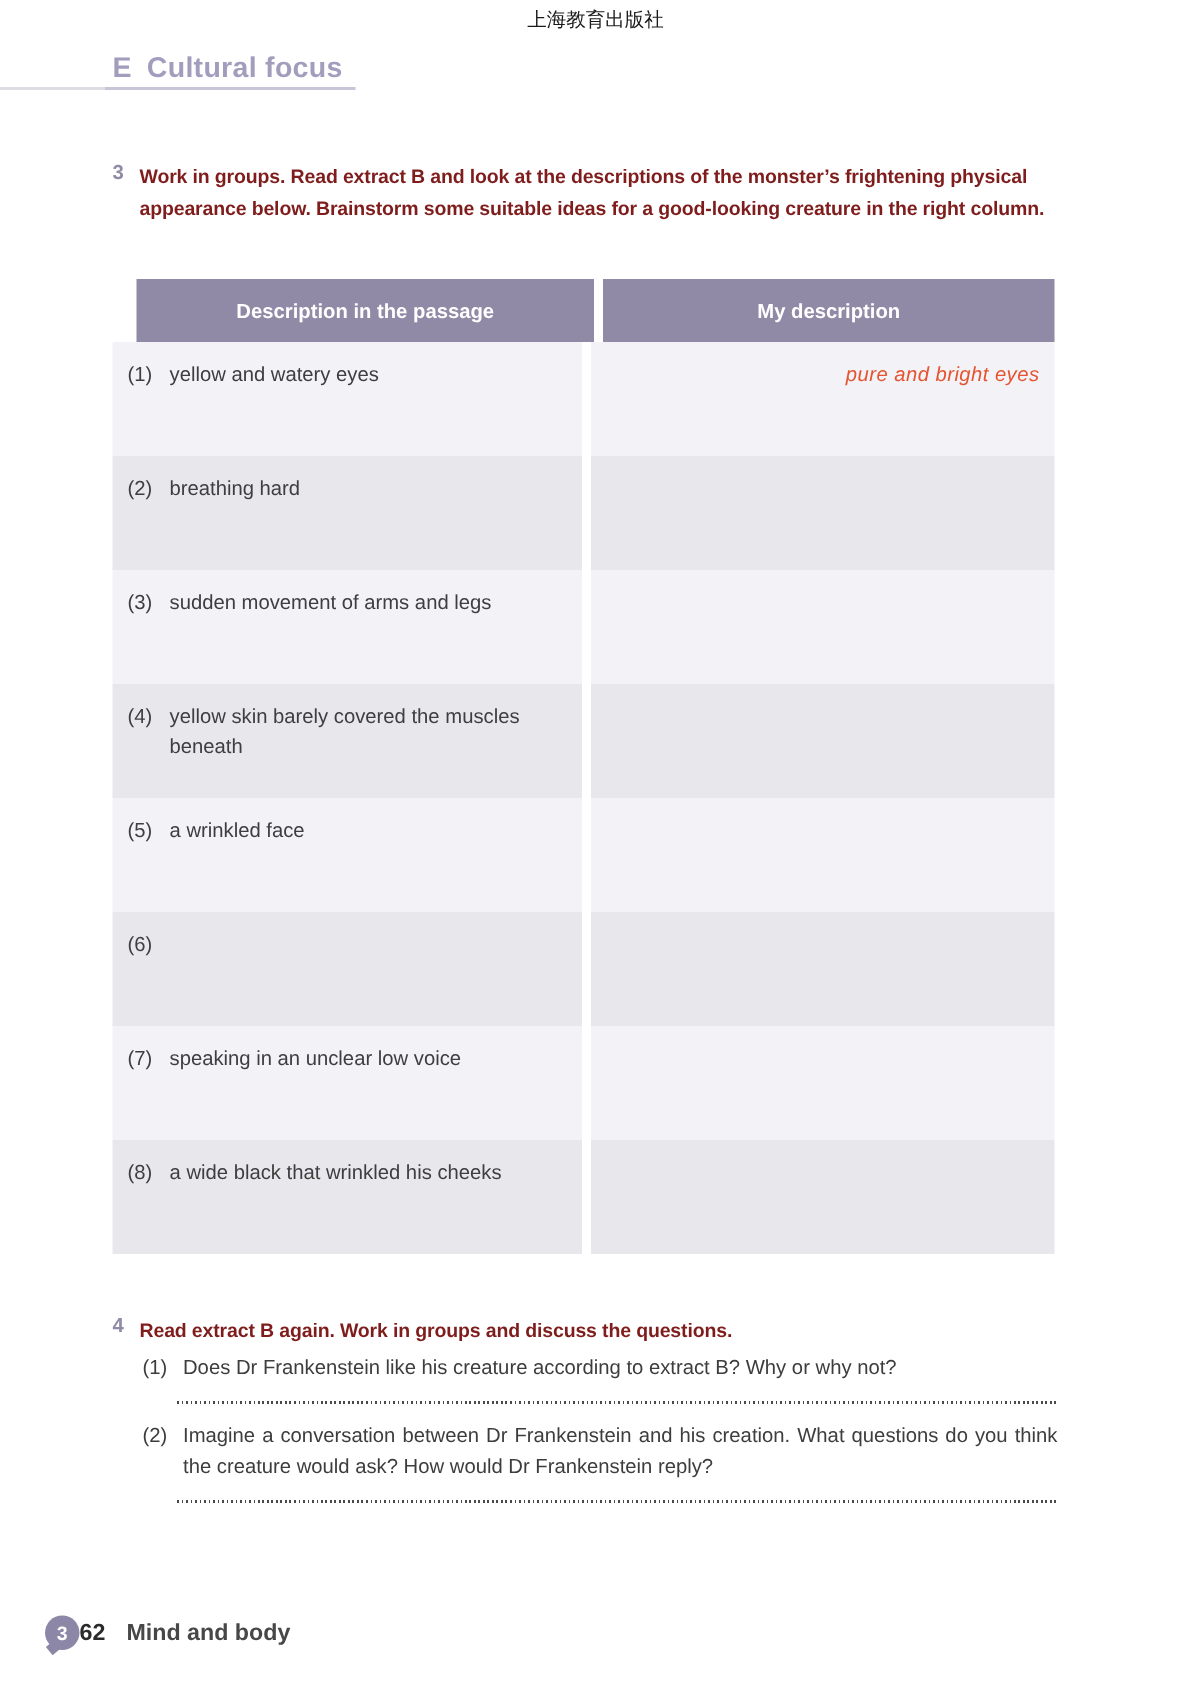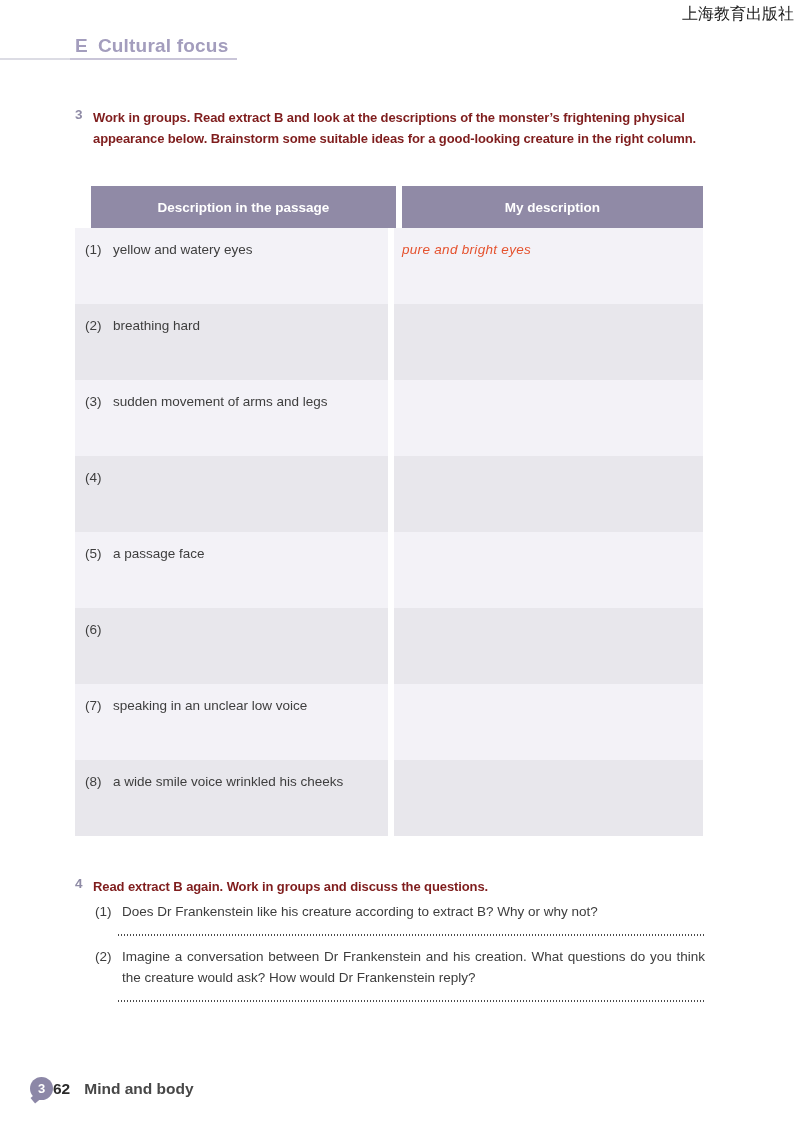--- a/index.html
+++ b/index.html
@@ -1,22 +1,22 @@
 <!DOCTYPE html>
 <html><head>
 <meta charset="utf-8">
 <style>
   * { margin:0; padding:0; box-sizing:border-box; }
   html,body { background:#ffffff; }
   body { font-family:"Liberation Sans", sans-serif; }
   .page { position:relative; width:794px; height:1123px; background:#ffffff; overflow:hidden; }
 
   
-  .publisher { position:absolute; top:4px; left:0; width:100%; text-align:right;
-               font-family:"DejaVu Serif", serif; font-size:16px; color:#1a1a1a; }
+  .publisher { position:absolute; top:4px; left:0; width:100%; text-align:center;
+               font-family:"DejaVu Serif", serif; font-size:13px; color:#1a1a1a; }
 
   
   .section-heading { position:absolute; top:35px; left:75px; font-size:19px; font-weight:bold;
                      color:#a39dbd; letter-spacing:0.2px;text-align:center; }
   .section-heading .sec-label { margin-right:10px; }
   .rule-left  { position:absolute; top:58px; left:0;  width:70px;  height:2px; background:#dcdce4; }
   .rule-right { position:absolute; top:58px; left:70px; width:167px; height:2px; background:#c9c5d8; }
 
   
   .ex-head { position:absolute; display:flex; }
@@ -25,21 +25,21 @@
   #ex3 { top:107px; left:75px; width:631px; }
   #ex3 .ex-text { width:613px; }
   #ex4 { top:876px; left:75px; width:631px; }
 
   
   .table { position:absolute; top:186px; left:75px; width:628px; }
   .thead { display:flex; height:42px;padding-left:16px; }
   .th { background:#908aa6; color:#ffffff; font-weight:bold; font-size:13.5px;
         display:flex; align-items:center; justify-content:center; }
   .col-l { width:313px; margin-right:6px; }
-  .col-r { width:309px; }
+  .col-r { width:309px;text-align:right; }
   .trow { display:flex; height:76px; }
   .trow .cell { padding:12px 10px 0 10px; font-size:13.5px; color:#3e3e3e; line-height:20px; }
   .trow.light .cell { background:#f3f2f7; }
   .trow.dark  .cell { background:#e8e7ec; }
   .passage { display:flex; }
   .passage .qnum { flex:0 0 28px; }
   .mycell { padding-left:8px !important; }
   .handwriting { font-style:italic; color:#e5532f; font-size:13.5px; letter-spacing:0.3px; }
 
   
@@ -110,28 +110,29 @@
       <div class="cell col-l passage">
         <span class="qnum">(3)</span>
         <span>sudden movement of arms and legs</span>
       </div>
       <div class="cell col-r mycell"></div>
     </div>
 
     <div class="trow dark">
       <div class="cell col-l passage">
         <span class="qnum">(4)</span>
+        <span>yellow skin barely covered the muscles beneath</span>
       </div>
       <div class="cell col-r mycell"></div>
     </div>
 
     <div class="trow light">
       <div class="cell col-l passage">
         <span class="qnum">(5)</span>
-        <span>a passage face</span>
+        <span>a wrinkled face</span>
       </div>
       <div class="cell col-r mycell"></div>
     </div>
 
     <div class="trow dark">
       <div class="cell col-l passage">
         <span class="qnum">(6)</span>
       </div>
       <div class="cell col-r mycell"></div>
     </div>
@@ -140,21 +141,21 @@
       <div class="cell col-l passage">
         <span class="qnum">(7)</span>
         <span>speaking in an unclear low voice</span>
       </div>
       <div class="cell col-r mycell"></div>
     </div>
 
     <div class="trow dark">
       <div class="cell col-l passage">
         <span class="qnum">(8)</span>
-        <span>a wide smile voice wrinkled his cheeks</span>
+        <span>a wide black that wrinkled his cheeks</span>
       </div>
       <div class="cell col-r mycell"></div>
     </div>
   </div>
 
   <div class="ex-head" id="ex4">
     <span class="ex-num">4</span>
     <span class="ex-text">Read extract B again. Work in groups and discuss the questions.</span>
   </div>
 

